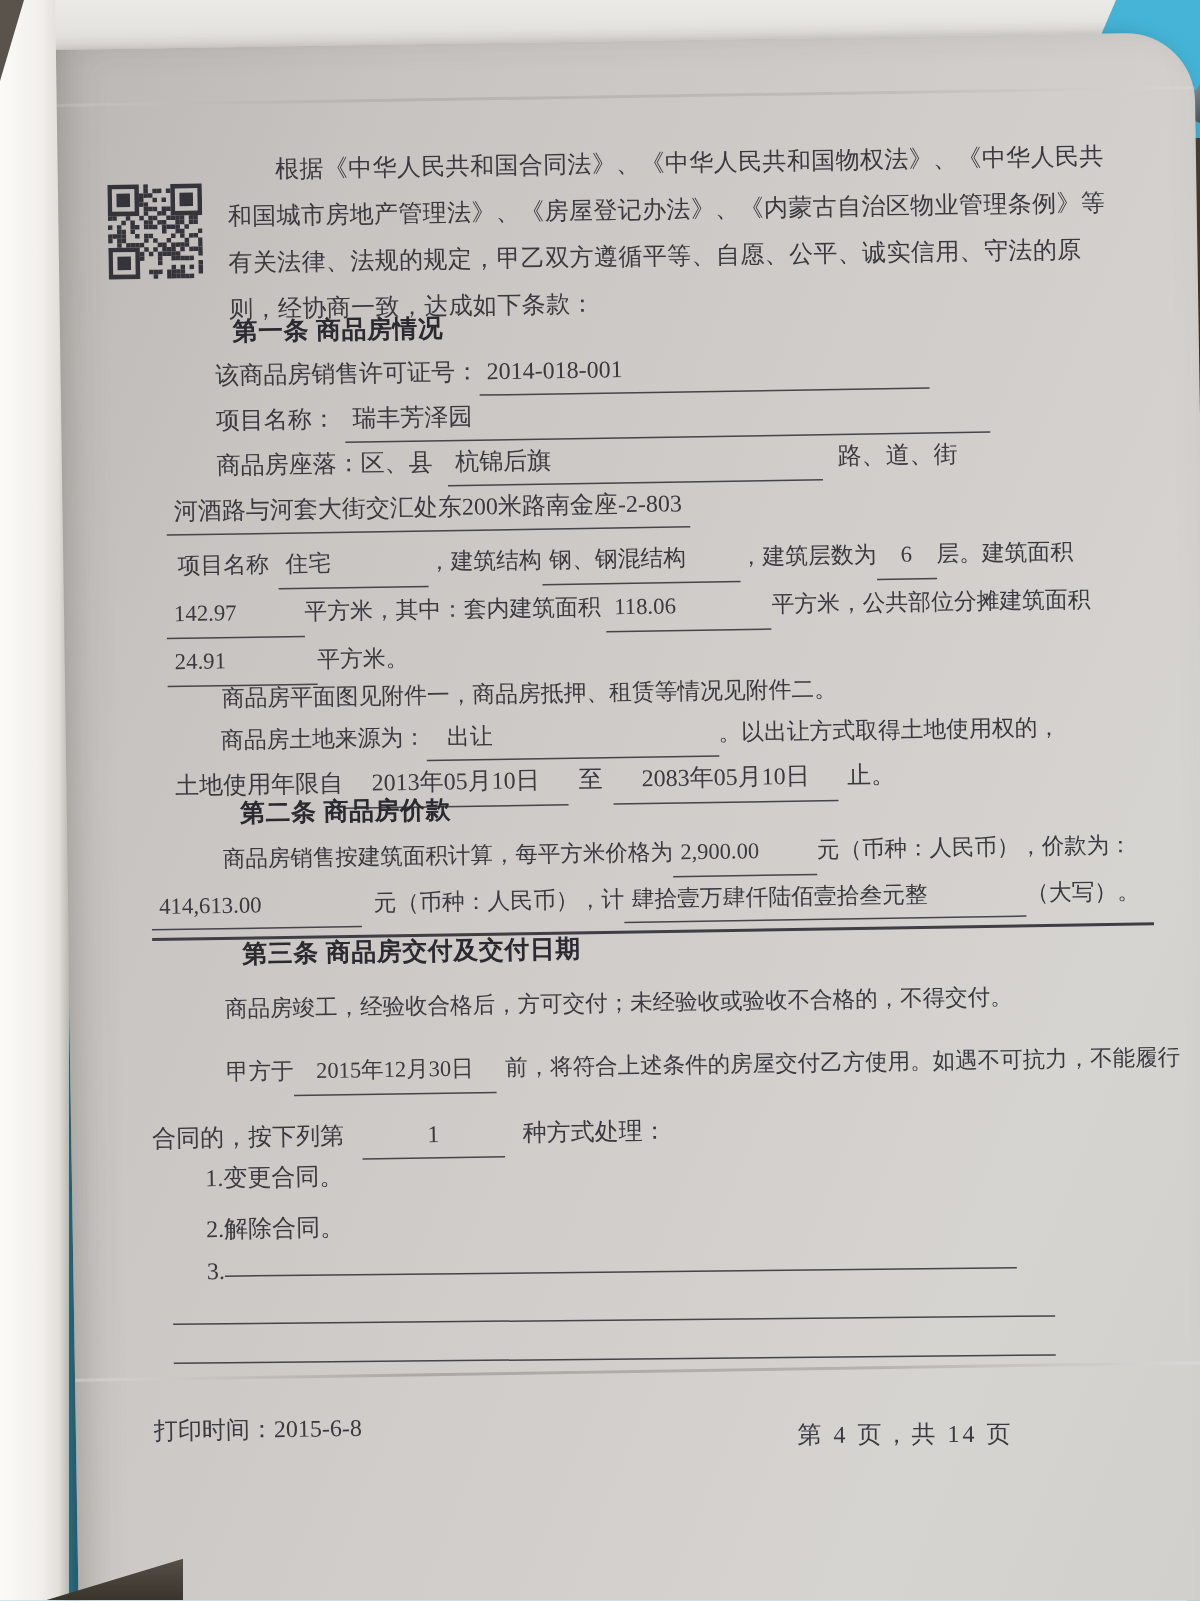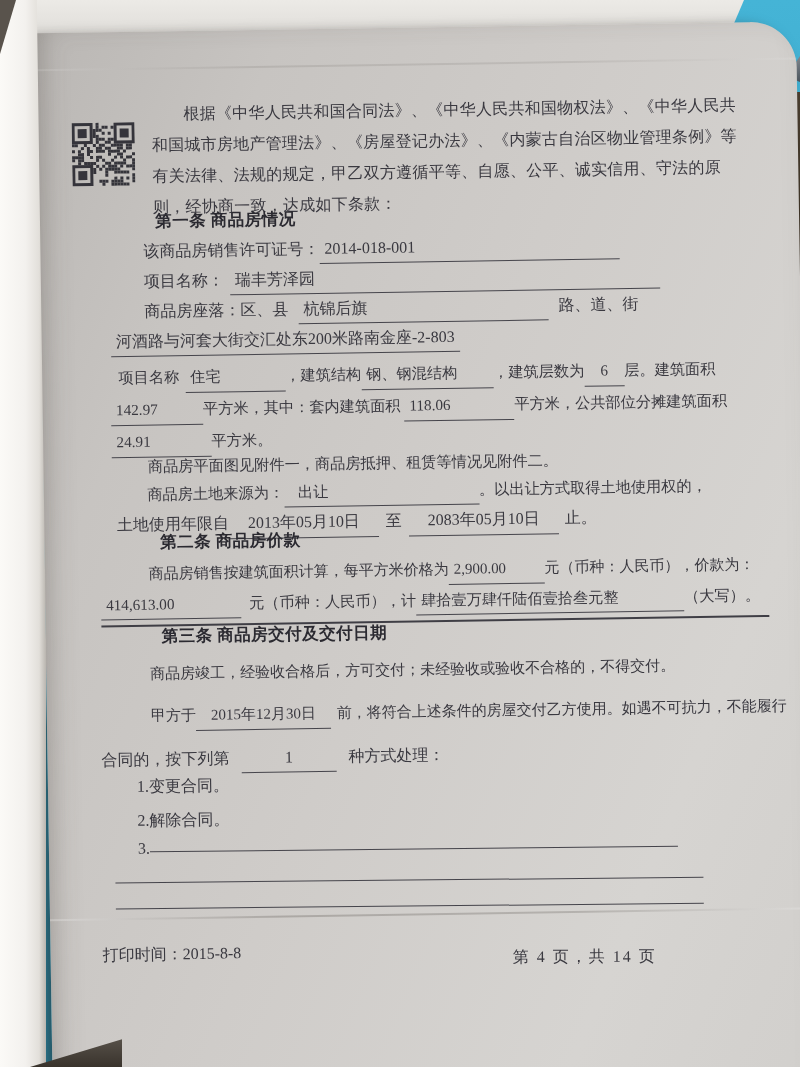--- a/index.html
+++ b/index.html
@@ -26,21 +26,21 @@
   .lh31{line-height:31px;min-height:31px;}
   .lh26{line-height:26px;min-height:26px;}
   .f15{font-size:15px;}
   .f152{font-size:15.2px;}
   .hd{font-weight:bold;color:#2b2a31;font-size:16.5px;letter-spacing:.5px;}
   .ls{letter-spacing:.25px;}
   .u{display:inline-block;border-bottom:1.6px solid #45444b;padding:0 5px;box-sizing:border-box;}
   .c{text-align:center;}
   .rule{height:0;border-top:1.7px solid #45444b;width:588px;margin-left:66px;transform:rotate(.35deg);}
   .qr{position:absolute;left:34px;top:84px;width:63px;height:76px;fill:#22222a;opacity:.88;}
-  .page-info{position:absolute;left:462px;top:14px;letter-spacing:2px;transform:rotate(.6deg);}
+  .page-info{position:absolute;left:481px;top:14px;letter-spacing:2px;transform:rotate(.6deg);}
   .bb{border-bottom:2px solid #3f3e45;padding-bottom:5px;width:668px;}
 </style>
 </head>
 <body>
 
 <div class="photo">
   <div class="edge-right"></div>
   <div class="clip-object"></div>
   <div class="flipped-page"></div>
 
@@ -262,21 +262,21 @@
       <div class="ln" style="margin-left:89px;margin-top:4px">2.解除合同。</div>
       <div class="ln lh26" style="margin-left:89px">
         <span>3.</span><span class="u" style="width:528px;transform:rotate(.3deg)"></span>
       </div>
       <div class="rule" style="margin-top:22px"></div>
       <div class="rule" style="margin-top:25px"></div>
     </div>
 
     <div class="blk" style="top:908px;height:70px">
       <div class="ln" style="margin-left:52px">
-        <span>打印时间：</span><span>2015-8-8</span>
+        <span>打印时间：</span><span>2015-6-8</span>
       </div>
       <div class="page-info">第 4 页，共 14 页</div>
     </div>
   </div>
 
   <div class="under-pages"></div>
   <div class="corner-dark-top"></div>
   <div class="corner-dark-bottom"></div>
 </div>
 

